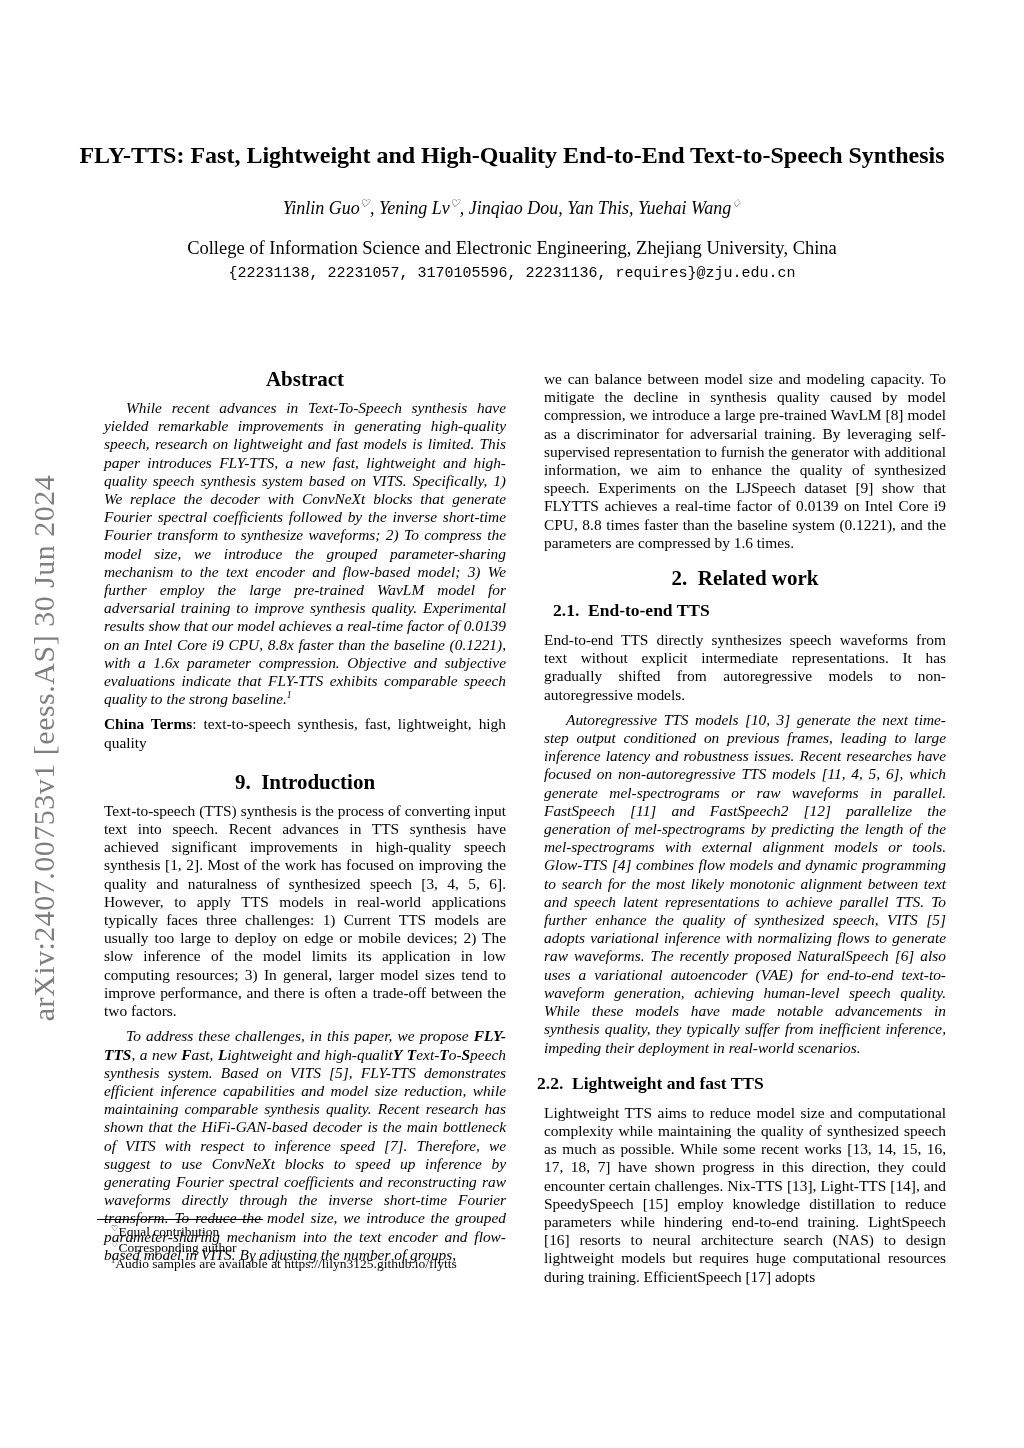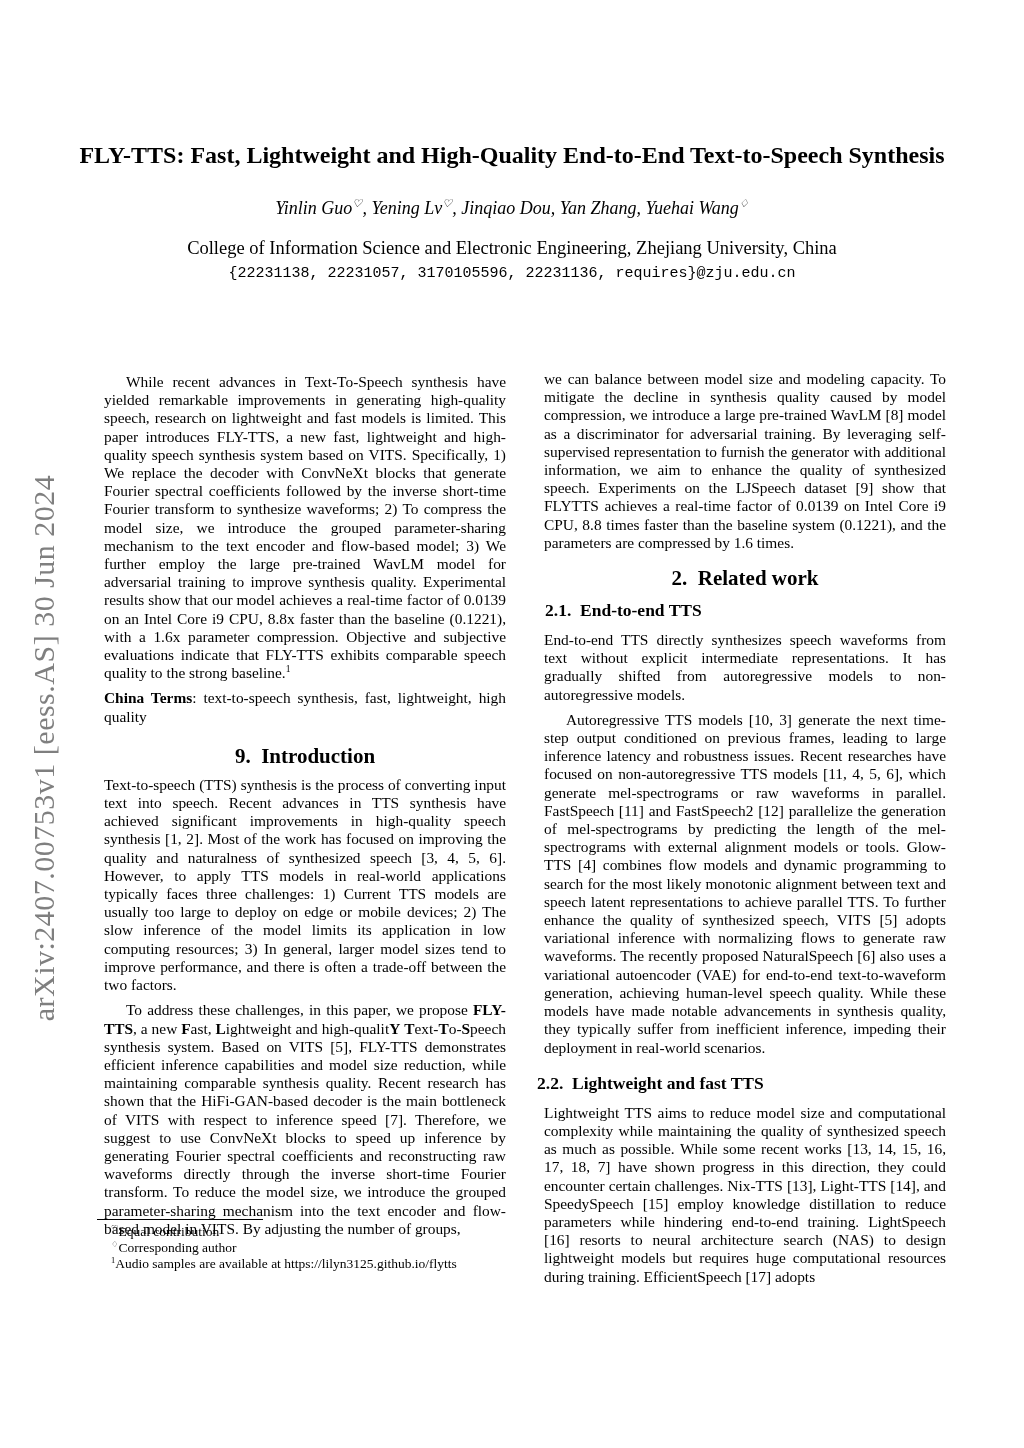--- a/index.html
+++ b/index.html
@@ -63,39 +63,39 @@
     width: 416px;
     font-size: 15.4px;
     line-height: 18.2px;
     text-align: justify;
     text-justify: inter-word;
   }
   .col-left  { left: 97px; }
   .col-right { left: 537px; }
 
   p { margin: 7px; }
-  p.indent { text-indent: 22px; }
+  p.indent { text-indent: 22px; font-style: italic; }
 
   h2.sec {
     font-size: 21px;
     line-height: 26px;
     font-weight: bold;
     text-align: center;
   }
   h2.abstract-h { margin: 0 0 6px 0; }
   h2.intro-h    { margin: 17px 0 7px 0; }
   h2.related-h  { margin: 13px 0 9px 0; }
 
   h3.subsec {
     font-size: 17.5px;
     line-height: 21px;
     font-weight: bold;
     text-align: left;
   }
-  h3.s21-h { margin: 2px 0 10px 8px; }
+  h3.s21-h { margin: 2px 0 10px 16px; }
   h3.s22-h { margin: 16px 0 10px 0; }
 
   .rc-first { margin-top: 4px; }
 
   sup { font-size: 0.62em; vertical-align: super; line-height: 0; }
 
   
   .footnotes {
     position: absolute;
     left: 97px;
@@ -111,26 +111,27 @@
   }
   .fn { padding-left: 14px; text-align: left; }
 </style>
 </head>
 <body>
 
 <div class="watermark" style="color: rgb(127, 127, 127);">arXiv:2407.00753v1  [eess.AS]  30 Jun 2024</div>
 
 <div class="header">
   <div class="title">FLY-TTS: Fast, Lightweight and High-Quality End-to-End Text-to-Speech Synthesis</div>
-  <div class="authors"><span>Yinlin Guo</span><sup>♡</sup><span>, Yening Lv</span><sup>♡</sup><span>, Jinqiao Dou, Yan Zhang, Yuehai Wang</span><sup>♢</sup></div>
+  <div class="authors"><span>Yinlin Guo</span><sup>♡</sup><span>, Yening Lv</span><sup>♡</sup><span>, Jinqiao Dou, Yan This, Yuehai Wang</span><sup>♢</sup></div>
   <div class="affiliation">College of Information Science and Electronic Engineering, Zhejiang University, China</div>
   <div class="emails">{22231138, 22231057, 3170105596, 22231136, requires}@zju.edu.cn</div>
 </div>
 
 <section class="col col-left">
+  <h2 class="sec abstract-h">Abstract</h2>
   <p class="indent"><span>While recent advances in Text-To-Speech synthesis have yielded remarkable improvements in generating high-quality speech, research on lightweight and fast models is limited. This paper introduces FLY-TTS, a new fast, lightweight and high-quality speech synthesis system based on VITS. Specifically, 1) We replace the decoder with ConvNeXt blocks that generate Fourier spectral coefficients followed by the inverse short-time Fourier transform to synthesize waveforms; 2) To compress the model size, we introduce the grouped parameter-sharing mechanism to the text encoder and flow-based model; 3) We further employ the large pre-trained WavLM model for adversarial training to improve synthesis quality. Experimental results show that our model achieves a real-time factor of 0.0139 on an Intel Core i9 CPU, 8.8x faster than the baseline (0.1221), with a 1.6x parameter compression. Objective and subjective evaluations indicate that FLY-TTS exhibits comparable speech quality to the strong baseline.</span><sup>1</sup></p>
   <p><span style="font-weight: bold;">China Terms</span><span>: text-to-speech synthesis, fast, lightweight, high quality</span></p>
 
   <h2 class="sec intro-h">9. Introduction</h2>
   <p>Text-to-speech (TTS) synthesis is the process of converting input text into speech. Recent advances in TTS synthesis have achieved significant improvements in high-quality speech synthesis [1, 2]. Most of the work has focused on improving the quality and naturalness of synthesized speech [3, 4, 5, 6]. However, to apply TTS models in real-world applications typically faces three challenges: 1) Current TTS models are usually too large to deploy on edge or mobile devices; 2) The slow inference of the model limits its application in low computing resources; 3) In general, larger model sizes tend to improve performance, and there is often a trade-off between the two factors.</p>
   <p class="indent"><span>To address these challenges, in this paper, we propose </span><span style="font-weight: bold;">FLY-TTS</span><span>, a new </span><span style="font-weight: bold;">F</span><span>ast, </span><span style="font-weight: bold;">L</span><span>ightweight and high-qualit</span><span style="font-weight: bold;">Y</span><span> </span><span style="font-weight: bold;">T</span><span>ext-</span><span style="font-weight: bold;">T</span><span>o-</span><span style="font-weight: bold;">S</span><span>peech synthesis system. Based on VITS [5], FLY-TTS demonstrates efficient inference capabilities and model size reduction, while maintaining comparable synthesis quality. Recent research has shown that the HiFi-GAN-based decoder is the main bottleneck of VITS with respect to inference speed [7]. Therefore, we suggest to use ConvNeXt blocks to speed up inference by generating Fourier spectral coefficients and reconstructing raw waveforms directly through the inverse short-time Fourier transform. To reduce the model size, we introduce the grouped parameter-sharing mechanism into the text encoder and flow-based model in VITS. By adjusting the number of groups,</span></p>
 </section>
 
 <section class="col col-right">
   <p class="rc-first">we can balance between model size and modeling capacity. To mitigate the decline in synthesis quality caused by model compression, we introduce a large pre-trained WavLM [8] model as a discriminator for adversarial training. By leveraging self-supervised representation to furnish the generator with additional information, we aim to enhance the quality of synthesized speech. Experiments on the LJSpeech dataset [9] show that FLYTTS achieves a real-time factor of 0.0139 on Intel Core i9 CPU, 8.8 times faster than the baseline system (0.1221), and the parameters are compressed by 1.6 times.</p>

